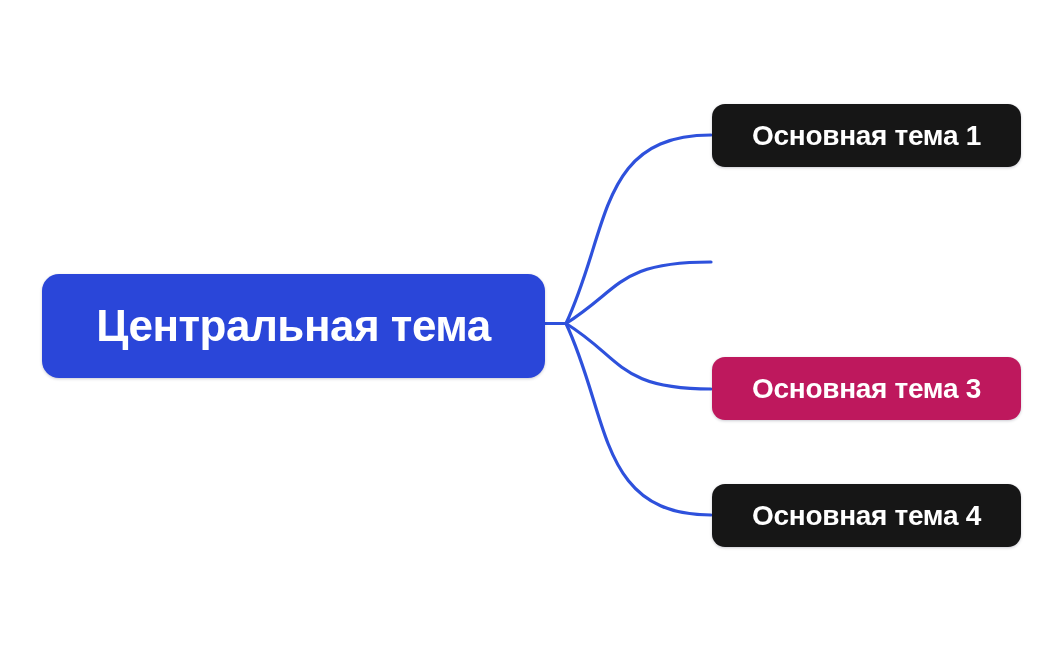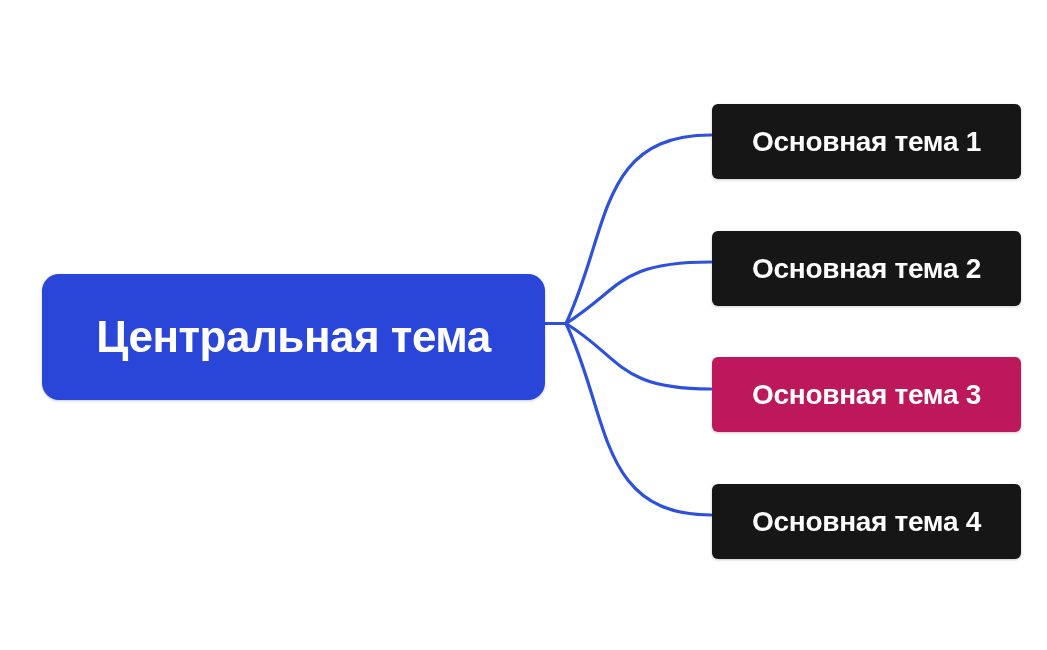--- a/index.html
+++ b/index.html
@@ -37,35 +37,35 @@
     justify-content: center;
     color: #ffffff;
     box-sizing: border-box;
     box-shadow: 0 1px 3px rgba(20, 20, 50, 0.22);
     cursor: pointer;
   }
   .central-node {
     left: 42px;
     top: 274px;
     width: 503px;
-    height: 126px;
+    height: 104px;
     border-radius: 17px;
     background: #2a46d9;
   }
   .central-node .label {
     font-size: 44px;
     font-weight: 600;
     letter-spacing: -0.5px;
     white-space: nowrap;
   }
   .branch-node {
     left: 712px;
     width: 309px;
-    height: 75px;
-    border-radius: 6px;
+    height: 63px;
+    border-radius: 13px;
     background: #161616;
   }
   .branch-node .label {
     font-size: 28px;
     font-weight: 600;
     letter-spacing: -0.3px;
     white-space: nowrap;
   }
   .branch-node.b1 { top: 104px; }
   .branch-node.b2 { top: 231px; }
@@ -85,23 +85,20 @@
   </svg>
 
   <div class="node central-node" style="background-color: rgb(42, 70, 217);">
     <span class="label">Центральная тема</span>
   </div>
 
   <div class="node branch-node b1" style="background-color: rgb(22, 22, 22);">
     <span class="label">Основная тема 1</span>
   </div>
 
-  <div class="node branch-node b2" style="background-color: rgb(22, 22, 22);">
-    <span class="label">Основная тема 2</span>
-  </div>
 
   <div class="node branch-node b3" style="background-color: #be185d;">
     <span class="label">Основная тема 3</span>
   </div>
 
   <div class="node branch-node b4" style="background-color: rgb(22, 22, 22);">
     <span class="label">Основная тема 4</span>
   </div>
 
 </div>

